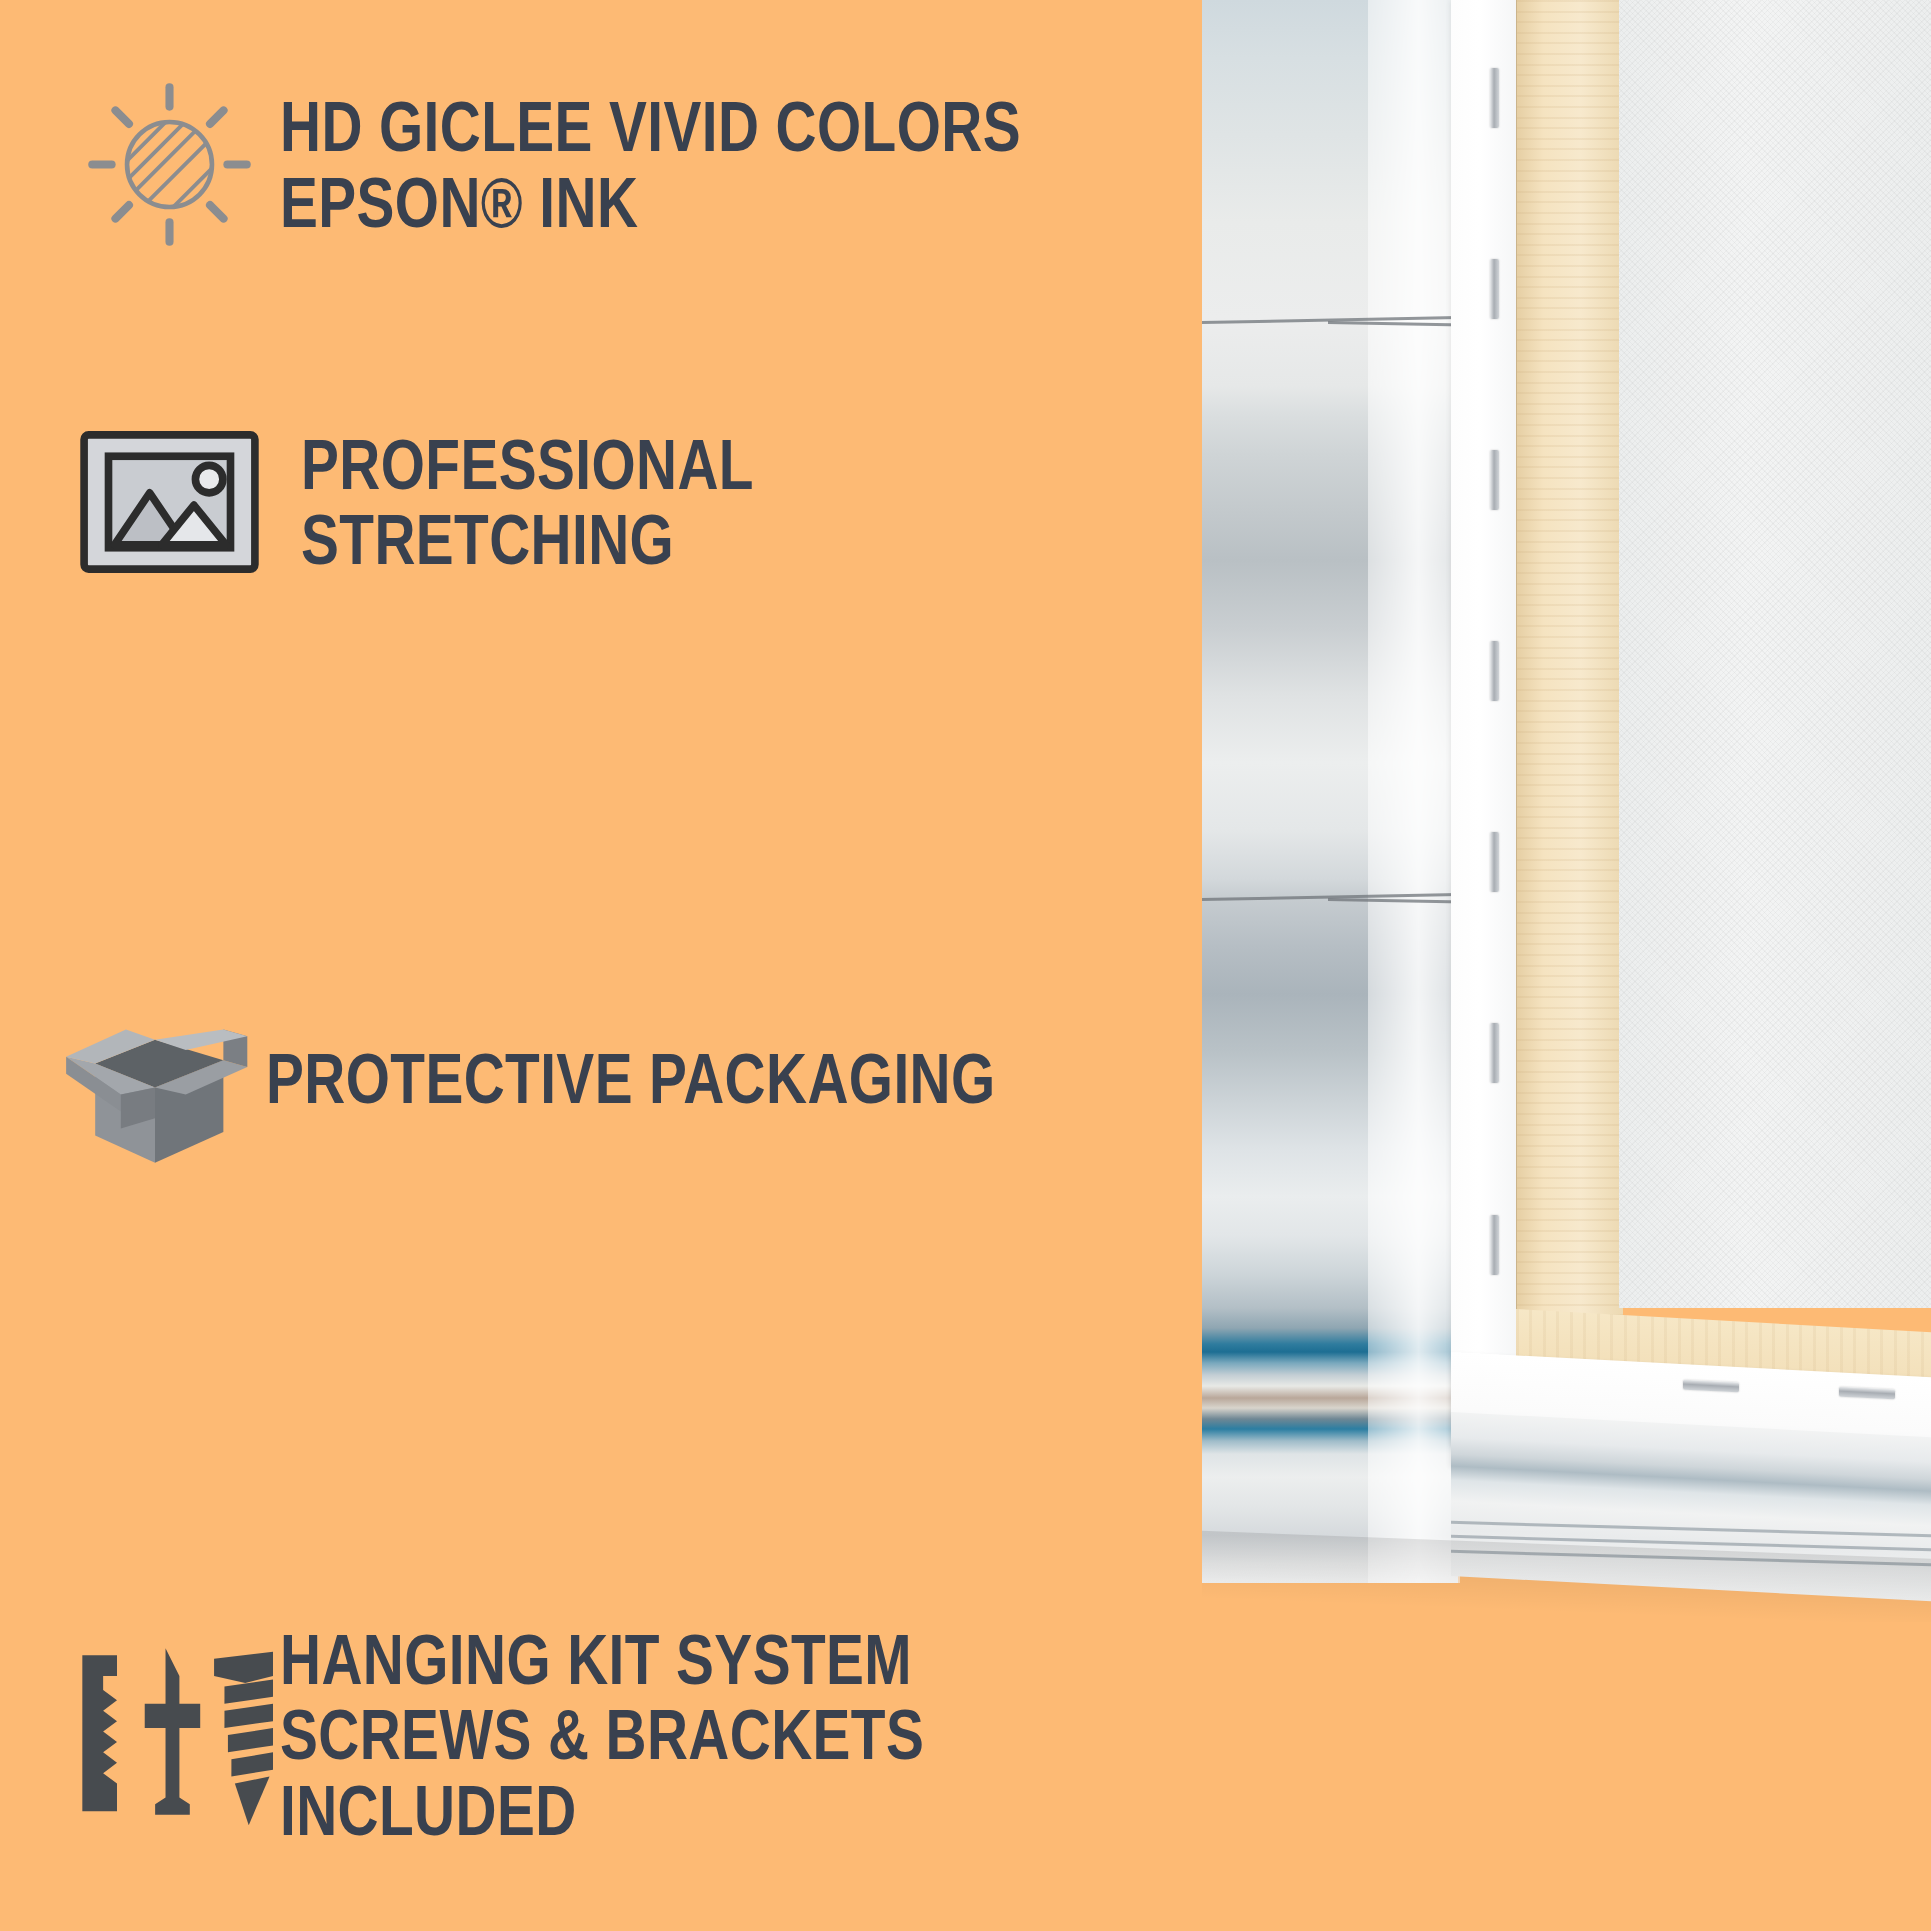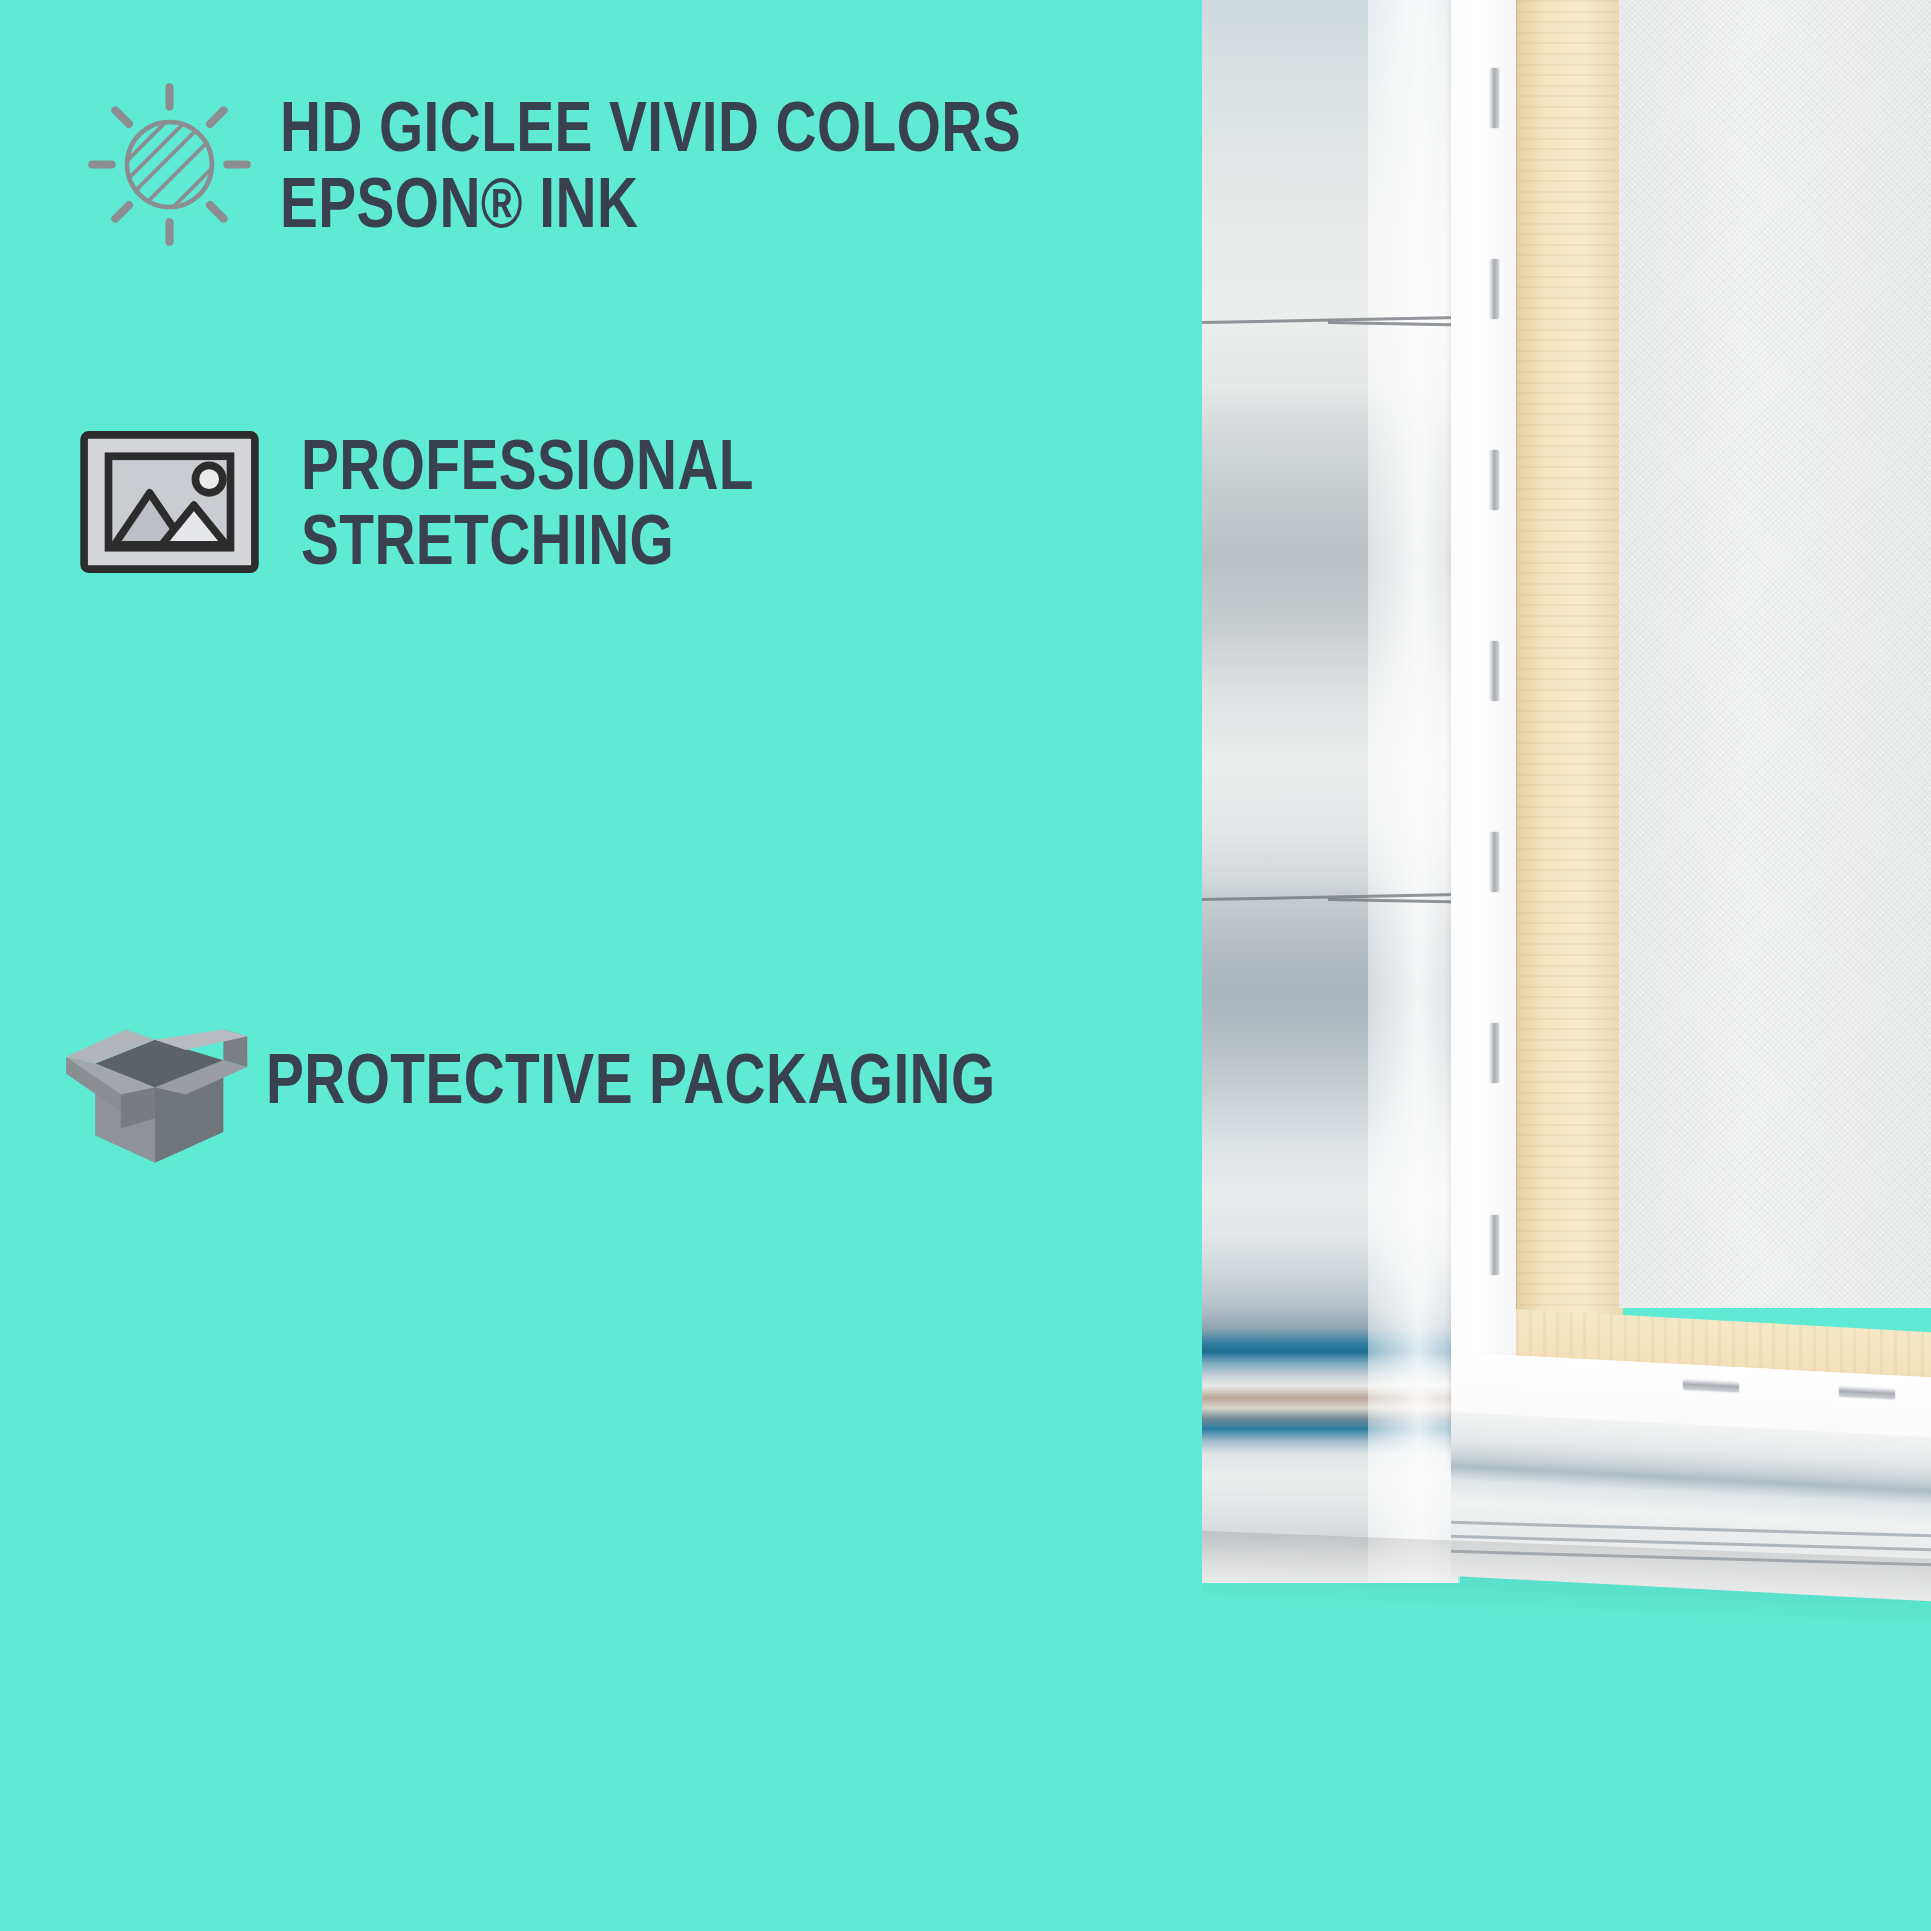--- a/index.html
+++ b/index.html
@@ -2,21 +2,21 @@
 <html><head>
 <meta charset="utf-8">
 <style>
   html,body{margin:0;padding:0;}
   body{
     width:1931px;height:1931px;overflow:hidden;
     background:#eeeeee;
     font-family:"Liberation Sans", sans-serif;
     position:relative;
   }
-  #stage{position:absolute;inset:0;background:#5eead4;}
+  #stage{position:absolute;inset:0;background:#fdba74;}
 
   
   .photo{position:absolute;left:1202px;top:0;width:729px;height:1622px;overflow:hidden;}
   .photo .artface{
     position:absolute;left:0;top:0;width:256px;height:1583px;
     background:
       linear-gradient(to bottom,
         #cfd9de 0px,#d7dfe2 58px,#dfe4e5 135px,#e9ebea 222px,#eceded 319px,
         #e6e8e8 386px,#dadedf 415px,#cfd4d6 454px,#c3c9cc 512px,#b9c0c4 560px,
         #c9ced1 628px,#dfe2e3 695px,#eceeee 763px,#e4e7e8 830px,#d3d8db 879px,
@@ -232,16 +232,39 @@
           <polygon points="60,60 100,44 114,48 78,64" fill="#9a9ea3"></polygon>
           <polygon points="100,44 114,48 114,30 100,26" fill="#7b7f84"></polygon>
           <polygon points="60,32 100,26 114,30 78,38" fill="#b9bdc1"></polygon>
           <polygon points="60,60 40,64 40,84 60,78" fill="#787c81"></polygon>
         </svg>
       </div>
       <div class="flabel">PROTECTIVE PACKAGING</div>
     </div>
 
 
+    <div class="feature f6">
+      <div class="ficon">
+        <svg width="208" height="208" viewBox="0 0 120 120" aria-hidden="true">
+
+          <path d="M10 14 L30 14 L30 26 L22 26 L22 34 L30 40 L22 46 L30 52
+                   L22 58 L30 64 L22 70 L30 76 L22 82 L30 88 L30 104 L10 104 Z" fill="#474b4f"></path>
+
+          <path d="M58 10 L66 26 L66 42 L78 42 L78 56 L66 56 L66 96 L72 100 L72 106 L52 106
+                   L52 100 L58 96 L58 56 L46 56 L46 42 L58 42 Z" fill="#474b4f"></path>
+
+          <g fill="#474b4f">
+            <path d="M86 16 L120 12 L120 26 L104 30 L86 26 Z"></path>
+            <path d="M92 32 L120 28 L120 38 L92 42 Z"></path>
+            <path d="M92 46 L120 42 L120 52 L92 56 Z"></path>
+            <path d="M94 60 L120 56 L120 66 L94 70 Z"></path>
+            <path d="M96 74 L120 70 L120 80 L96 84 Z"></path>
+            <path d="M98 88 L118 84 L106 112 Z"></path>
+          </g>
+        </svg>
+      </div>
+      <div class="flabel">HANGING KIT SYSTEM
+SCREWS &amp; BRACKETS INCLUDED</div>
+    </div>
 
   </div>
 </div>
 
 
 </body></html>

